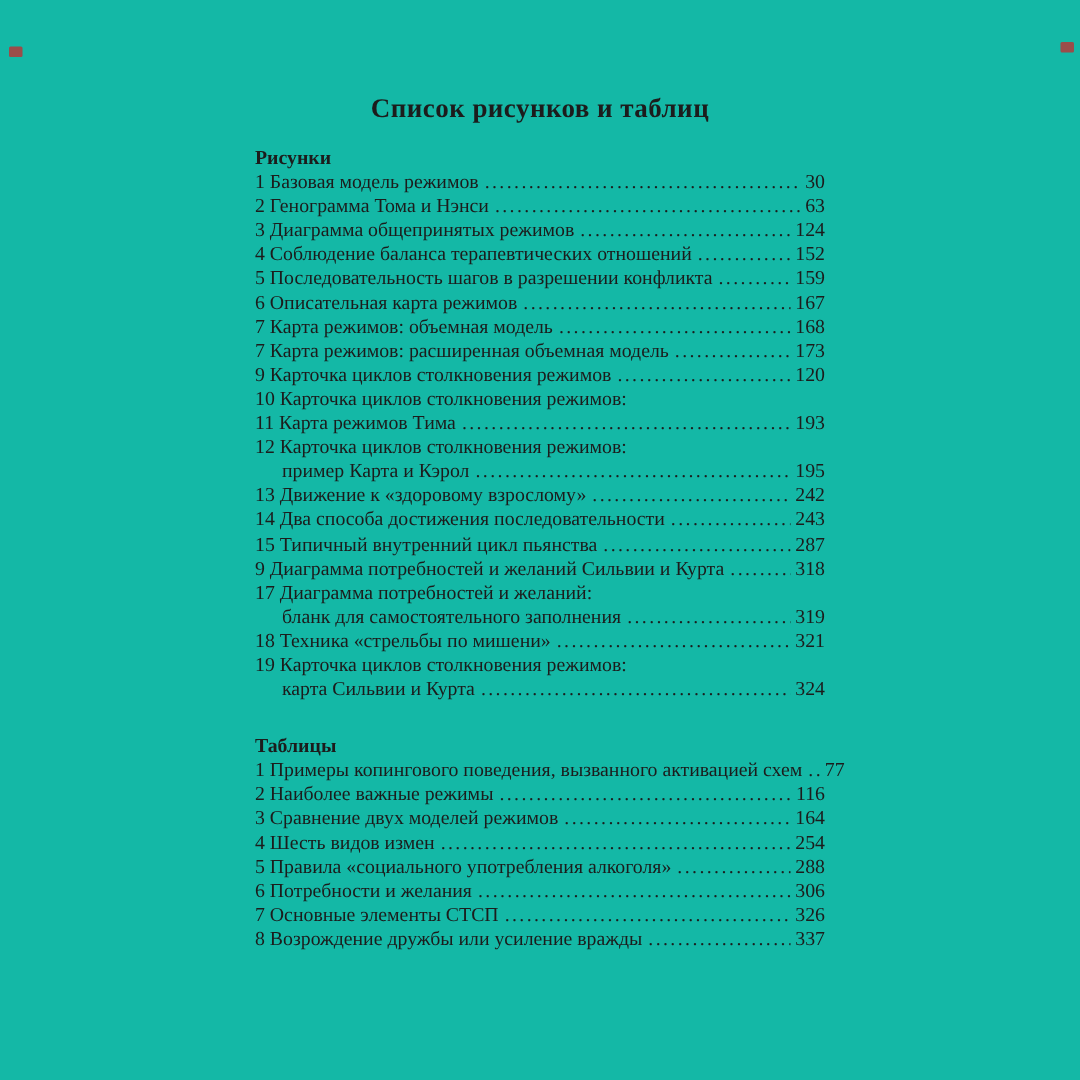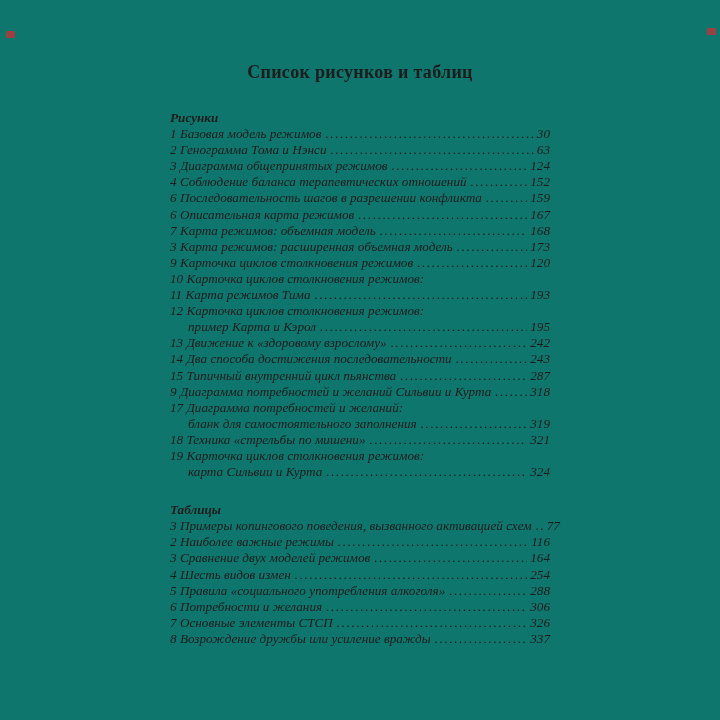--- a/index.html
+++ b/index.html
@@ -6,21 +6,21 @@
     margin:0;
     padding:0;
     background:#ffffff;
     font-family:"Liberation Serif", serif;
     color:#1c1c1c;
   }
   .sheet{
     position:relative;
     width:720px;
     height:720px;
-    background:#0f766e;
+    background:#14b8a6;
     overflow:hidden;
   }
   .scan-mark{
     position:absolute;
     width:9px;
     height:7px;
     background:#b23a3a;
     opacity:.85;
     border-radius:1px;
   }
@@ -30,23 +30,22 @@
   .page-title{
     margin:0;
     padding-top:62px;
     text-align:center;
     font-size:18px;
     font-weight:bold;
     letter-spacing:.3px;
   }
   .toc{
     width:380px;
-    margin:27px auto 0 auto;
+    margin:14px auto 0 auto;
     font-size:13.2px;
-    font-style:italic;
   }
   .section-heading{
     margin:0;
     font-size:13.2px;
     font-weight:bold;
     line-height:16.1px;
   }
   .toc-section.tables{ margin-top:22px; }
 
   .toc-line{
@@ -103,36 +102,36 @@
             <span class="lbl">3 Диаграмма общепринятых режимов</span>
             <span class="leader"></span>
             <span class="pg">124</span>
           </div>
           <div class="toc-line">
             <span class="lbl">4 Соблюдение баланса терапевтических отношений</span>
             <span class="leader"></span>
             <span class="pg">152</span>
           </div>
           <div class="toc-line">
-            <span class="lbl">6 Последовательность шагов в разрешении конфликта</span>
+            <span class="lbl">5 Последовательность шагов в разрешении конфликта</span>
             <span class="leader"></span>
             <span class="pg">159</span>
           </div>
           <div class="toc-line">
             <span class="lbl">6 Описательная карта режимов</span>
             <span class="leader"></span>
             <span class="pg">167</span>
           </div>
           <div class="toc-line">
             <span class="lbl">7 Карта режимов: объемная модель</span>
             <span class="leader"></span>
             <span class="pg">168</span>
           </div>
           <div class="toc-line">
-            <span class="lbl">3 Карта режимов: расширенная объемная модель</span>
+            <span class="lbl">7 Карта режимов: расширенная объемная модель</span>
             <span class="leader"></span>
             <span class="pg">173</span>
           </div>
           <div class="toc-line">
             <span class="lbl">9 Карточка циклов столкновения режимов</span>
             <span class="leader"></span>
             <span class="pg">120</span>
           </div>
           <div class="toc-line">
             <span class="lbl">10 Карточка циклов столкновения режимов:</span>
@@ -191,21 +190,21 @@
             <span class="leader"></span>
             <span class="pg">324</span>
           </div>
         </div>
     </div>
 
     <div class="toc-section tables">
       <h2 class="section-heading">Таблицы</h2>
       <div id="tables-list">
           <div class="toc-line">
-            <span class="lbl">3 Примеры копингового поведения, вызванного активацией схем</span>
+            <span class="lbl">1 Примеры копингового поведения, вызванного активацией схем</span>
             <span class="leader"></span>
             <span class="pg">77</span>
           </div>
           <div class="toc-line">
             <span class="lbl">2 Наиболее важные режимы</span>
             <span class="leader"></span>
             <span class="pg">116</span>
           </div>
           <div class="toc-line">
             <span class="lbl">3 Сравнение двух моделей режимов</span>

